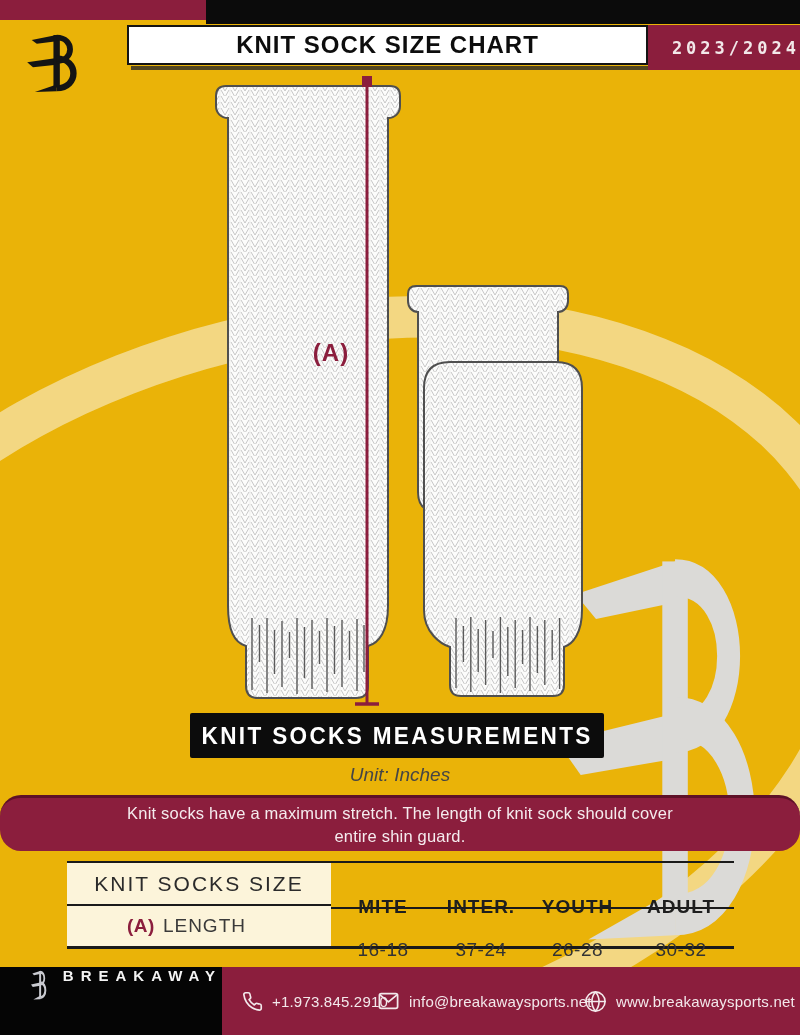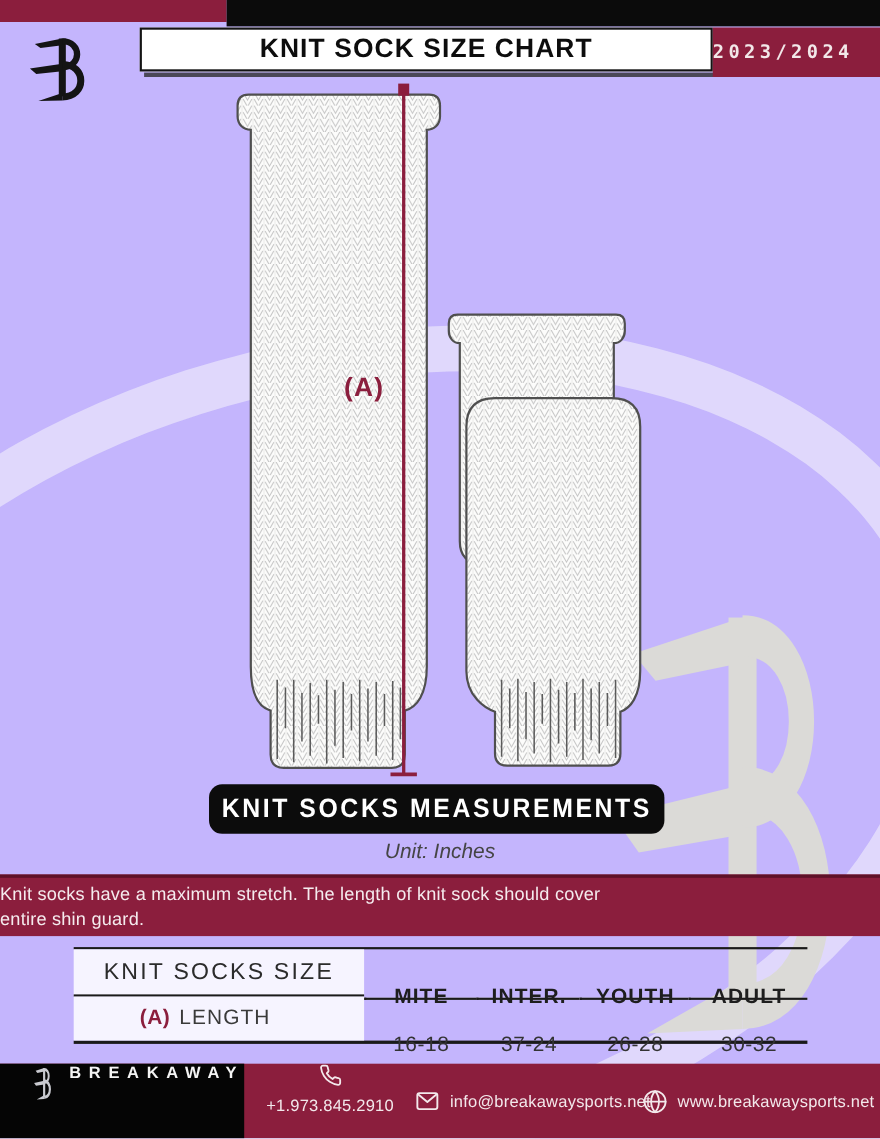--- a/index.html
+++ b/index.html
@@ -1,64 +1,64 @@
 <!DOCTYPE html>
 <html><head>
 <meta charset="utf-8">
 <style>
   * { margin:0; padding:0; box-sizing:border-box; }
   html,body { background:#ffffff; }
   body { font-family:"Liberation Sans","DejaVu Sans",sans-serif; }
   .page { position:relative; width:800px; height:1035px; overflow:hidden;
-          background:#c4b5fd; }
+          background:#eab308; }
 
   
   .strip-maroon { position:absolute; left:0; top:0; width:206px; height:20px; background:#8B1E3D; }
   .strip-black  { position:absolute; left:206px; top:0; width:594px; height:24px; background:#0B0B0B; }
 
   
   .header-shadow { position:absolute; left:131px; top:66px; width:669px; height:4px;
                    background:rgba(40,40,40,0.78); z-index:2; }
   .logo-header { position:absolute; left:24px; top:27px; width:64px; height:68px;
                  color:#141414; z-index:3; }
   .title-box { position:absolute; left:127px; top:25px; width:521px; height:40px;
                background:#FFFFFF; border:2px solid #141414; z-index:3;
                display:flex; align-items:center; justify-content:center; }
   .title-box h1 { font-size:24px; font-weight:700; letter-spacing:1px; color:#0D0D0D; }
   .year-box { position:absolute; left:648px; top:25px; width:152px; height:45px;
-              background:#8B1E3D; z-index:3; display:flex; align-items:center; justify-content:flex-start; }
+              background:#8B1E3D; z-index:3; display:flex; align-items:center; justify-content:flex-end; }
   .year-box span { font-family:"DejaVu Sans Mono","Liberation Mono",monospace;
                    font-size:17px; font-weight:700; letter-spacing:4px; color:#F2E8E9; }
 
   
   .swoosh { position:absolute; left:-260px; top:310px; width:1150px; height:760px;
             border:42px solid rgba(252,252,251,0.5); border-radius:50%;
             transform:rotate(-14deg); z-index:0; }
   .watermark { position:absolute; left:545px; top:508px; width:255px; height:452px;
                color:#DBDAD7; z-index:1; }
 
   
   .diagram { position:absolute; left:180px; top:70px; width:440px; height:645px; z-index:2; }
   .a-label { position:absolute; left:296px; top:339px; width:70px; text-align:center;
              font-size:24px; font-weight:800; color:#8B1E3D; z-index:3; letter-spacing:1px; }
 
   
   .measure-banner { position:absolute; left:190px; top:713px; width:414px; height:45px;
-                    background:#0C0C0C; border-radius:12px; z-index:3;
+                    background:#0C0C0C; border-radius:2px; z-index:3;
                     display:flex; align-items:center; justify-content:center; }
   .measure-banner span { color:#FFFFFF; font-size:24px; font-weight:700; letter-spacing:2.5px;
                          transform:scaleX(0.94); white-space:nowrap; }
   .unit-label { position:absolute; left:0; top:764px; width:800px; text-align:center;
                 font-style:italic; font-size:19px; font-weight:500; color:#454545; z-index:3; }
 
   
   .note-banner { position:absolute; left:0; top:795px; width:800px; height:56px;
                  background:#8B1E3D; border-top:3px solid #5E1128; z-index:3;
-                 display:flex; flex-direction:column; justify-content:center;
-                 color:#F5EBEE; font-size:16.5px; line-height:23px; letter-spacing:0.2px; }
+                 display:flex; flex-direction:column; align-items:center; justify-content:center;
+                 color:#F5EBEE; font-size:16.5px; line-height:23px; letter-spacing:0.2px;border-radius:21px; }
 
   
   .size-table { position:absolute; left:67px; top:861px; width:667px; z-index:3;
                 display:grid; grid-template-columns:264px 102px 94px 99px 108px;
                 grid-template-rows:43px 40px;
                 border-top:2px solid #1A1A1A; border-bottom:3px solid #1A1A1A; }
   .cell { background:rgba(255,255,255,0.85); display:flex; align-items:center; justify-content:center; }
   .cell.vline { border-left:2px solid #1A1A1A;margin-top:44px; }
   .th { border-bottom:2px solid #1A1A1A; font-size:19px; font-weight:700;
         letter-spacing:1px; color:#1E1E1E;text-align:right; }
@@ -70,21 +70,21 @@
 
   
   .footer { position:absolute; left:0; top:967px; width:800px; height:68px; background:#8B1E3D; z-index:4; }
   .footer-black { position:absolute; left:0; top:0; width:222px; height:68px; background:#050505;
                   display:flex; align-items:flex-start; padding-left:30px; gap:13px; }
   .logo-footer { width:32px; height:34px; color:#C9CAD0; }
   .brand { color:#F4F4F4; font-size:15px; font-weight:700; letter-spacing:7px; }
   .contact { position:absolute; top:0; height:68px; display:flex; align-items:center; gap:9px;
              color:#F3E8EB; font-size:15px; letter-spacing:0.2px; }
   .contact svg { flex:none; }
-  .c-phone { left:242px;flex-direction:column; }
+  .c-phone { left:242px; }
   .c-email { left:377px; }
   .c-web   { left:584px; }
 </style>
 </head>
 <body>
 
 <svg width="0" height="0" style="position:absolute" aria-hidden="true">
   <defs>
     <symbol id="bwlogo" viewBox="0 0 100 110">
       <polygon points="12,21 51,13 51,23 20,27" fill="currentColor"></polygon>

